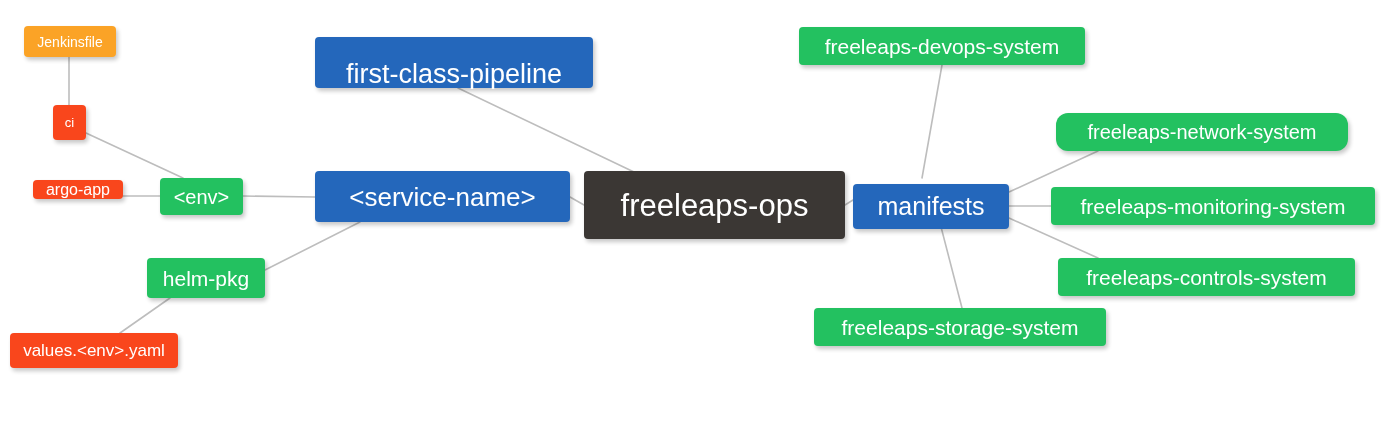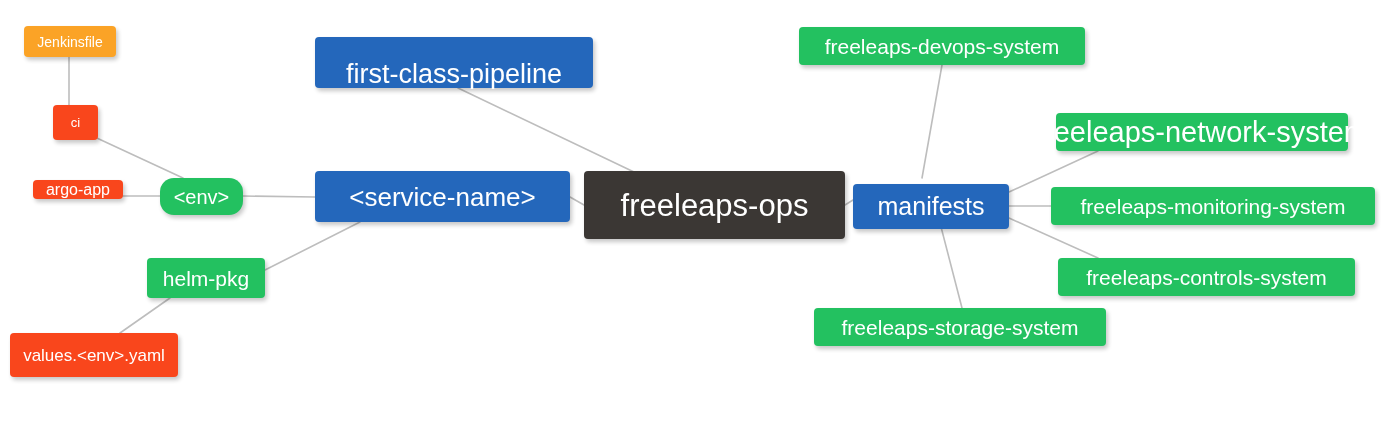--- a/index.html
+++ b/index.html
@@ -80,42 +80,42 @@
       </div>
       <div class="node n-blue" style="left: 315px; top: 171px; width: 255px; height: 51px; background: rgb(36, 103, 187); font-size: 26px;">
         <span class="label">&lt;service-name&gt;</span>
       </div>
       <div class="node n-blue" style="left: 315px; top: 37px; width: 278px; height: 51px; background: rgb(36, 103, 187); font-size: 27px; align-items: flex-end;">
         <span class="label">first-class-pipeline</span>
       </div>
       <div class="node n-blue" style="left: 853px; top: 184px; width: 156px; height: 45px; background: rgb(36, 103, 187); font-size: 25px;">
         <span class="label">manifests</span>
       </div>
-      <div class="node n-green" style="left: 160px; top: 178px; width: 83px; height: 37px; background: rgb(35, 193, 96); font-size: 20px; border-radius: 14px;">
+      <div class="node n-green" style="left: 160px; top: 178px; width: 83px; height: 37px; background: rgb(35, 193, 96); font-size: 20px;">
         <span class="label">&lt;env&gt;</span>
       </div>
       <div class="node n-green" style="left: 147px; top: 258px; width: 118px; height: 40px; background: rgb(35, 193, 96); font-size: 21px;">
         <span class="label">helm-pkg</span>
       </div>
-      <div class="node n-red" style="left: 53px; top: 105px; width: 45px; height: 35px; background: rgb(249, 70, 28); font-size: 13px;">
+      <div class="node n-red" style="left: 53px; top: 105px; width: 33px; height: 35px; background: rgb(249, 70, 28); font-size: 13px;">
         <span class="label">ci</span>
       </div>
       <div class="node n-orange" style="left: 24px; top: 26px; width: 92px; height: 31px; background: rgb(251, 163, 38); font-size: 14px;">
         <span class="label">Jenkinsfile</span>
       </div>
       <div class="node n-red" style="left: 33px; top: 180px; width: 90px; height: 19px; background: rgb(249, 70, 28); font-size: 16px;">
         <span class="label">argo-app</span>
       </div>
-      <div class="node n-red" style="left: 10px; top: 333px; width: 168px; height: 44px; background: rgb(249, 70, 28); font-size: 17px;">
+      <div class="node n-red" style="left: 10px; top: 333px; width: 168px; height: 35px; background: rgb(249, 70, 28); font-size: 17px;">
         <span class="label">values.&lt;env&gt;.yaml</span>
       </div>
       <div class="node n-green" style="left: 799px; top: 27px; width: 286px; height: 38px; background: rgb(35, 193, 96); font-size: 21px;">
         <span class="label">freeleaps-devops-system</span>
       </div>
-      <div class="node n-green" style="left: 1056px; top: 113px; width: 292px; height: 38px; background: rgb(35, 193, 96); font-size: 29px;">
+      <div class="node n-green" style="left: 1056px; top: 113px; width: 292px; height: 38px; background: rgb(35, 193, 96); font-size: 20px; border-radius: 12px;">
         <span class="label">freeleaps-network-system</span>
       </div>
       <div class="node n-green" style="left: 1051px; top: 187px; width: 324px; height: 38px; background: rgb(35, 193, 96); font-size: 21px;">
         <span class="label">freeleaps-monitoring-system</span>
       </div>
       <div class="node n-green" style="left: 1058px; top: 258px; width: 297px; height: 38px; background: rgb(35, 193, 96); font-size: 21px;">
         <span class="label">freeleaps-controls-system</span>
       </div>
       <div class="node n-green" style="left: 814px; top: 308px; width: 292px; height: 38px; background: rgb(35, 193, 96); font-size: 21px;">
         <span class="label">freeleaps-storage-system</span>

